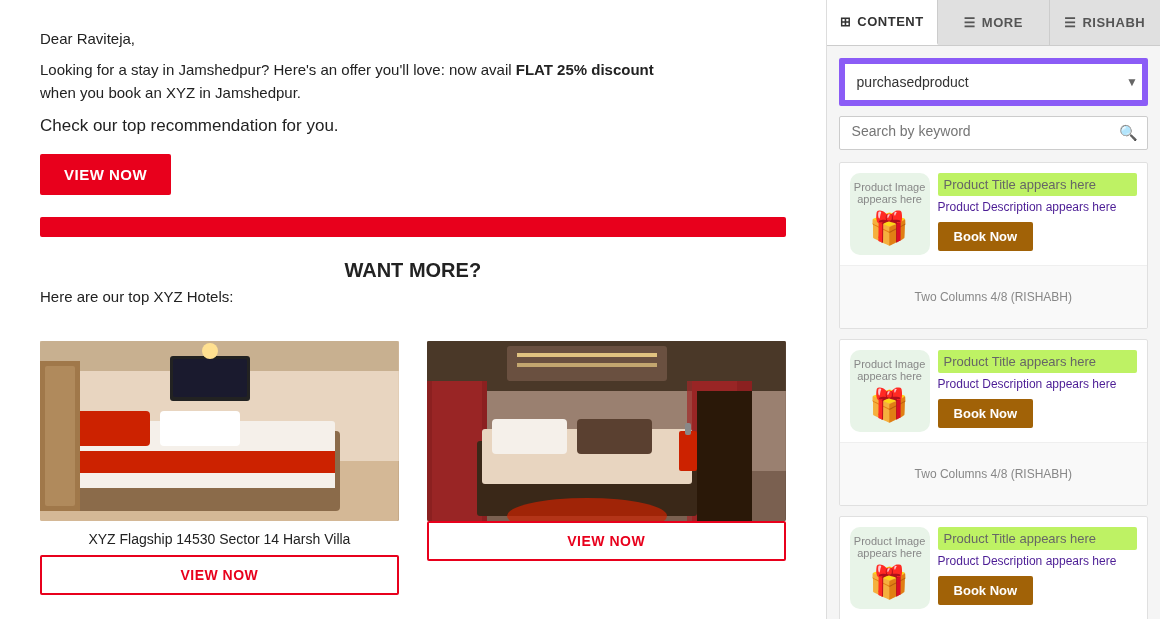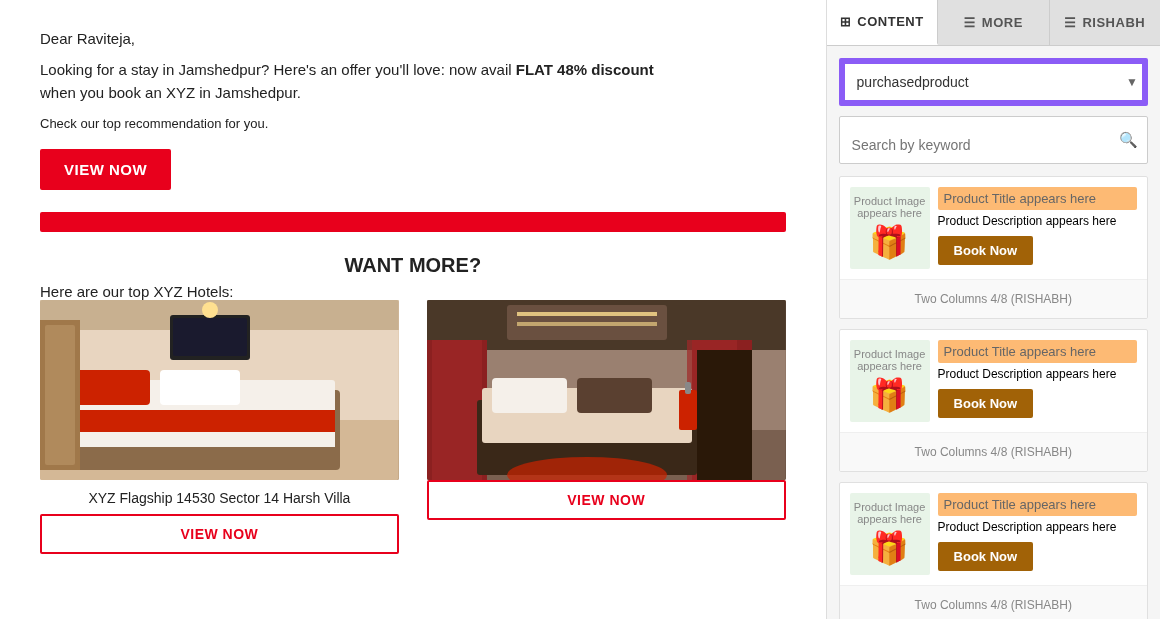--- a/index.html
+++ b/index.html
@@ -9,21 +9,21 @@
     .left-panel {
       width: 886px;
       background: #fff;
       padding: 30px 40px;
       overflow-y: auto;
       border-right: 1px solid #ddd;
     }
     .greeting { font-size: 15px; color: #222; margin-bottom: 12px; }
     .offer-text { font-size: 15px; color: #222; margin-bottom: 12px; line-height: 1.5; }
     .offer-text strong { font-weight: bold; }
-    .check-text { font-size: 13px; color: #222; margin-bottom: 18px; }
+    .check-text { font-size: 17px; color: #222; margin-bottom: 18px; }
     .view-now-btn {
       background: #e8001c;
       color: #fff;
       border: none;
       padding: 12px 24px;
       font-size: 15px;
       font-weight: bold;
       cursor: pointer;
       border-radius: 2px;
       text-transform: uppercase;
@@ -34,20 +34,21 @@
       height: 20px;
       background: #e8001c;
       margin: 22px 0 22px 0;
       border-radius: 2px;
     }
     .want-more { font-size: 20px; font-weight: bold; color: #222; margin-bottom: 6px; text-transform: uppercase; text-align: center; }
     .here-are { font-size: 15px; color: #222; }
     .hotels-grid {
       display: flex;
       gap: 28px;
+      margin-top: 36px;
     }
     .hotel-card {
       flex: 1;
     }
     .hotel-img-placeholder {
       width: 100%;
       height: 180px;
       background: #bbb;
       border-radius: 2px;
       position: relative;
@@ -149,21 +150,21 @@
       font-size: 12px;
     }
 
     
     .search-wrap {
       position: relative;
       margin-bottom: 12px;
     }
     .search-input {
       width: 100%;
-      padding: 20px 36px 10px 12px;
+      padding: 6px 36px 10px 12px;
       border: 1px solid #ccc;
       background: #fff;
       font-size: 14px;
       color: #aaa;
       border-radius: 2px;
     }
     .search-icon {
       position: absolute;
       right: 10px;
       top: 50%;
@@ -190,73 +191,73 @@
       min-width: 80px;
       background: #e8f4e8;
       display: flex;
       flex-direction: column;
       align-items: center;
       justify-content: center;
       font-size: 11px;
       color: #888;
       text-align: center;
       padding: 8px 4px;
-      border-radius: 2px;
+      border-radius: 10px;
     }
     .gift-icon {
       font-size: 32px;
       margin-top: 4px;
     }
     .product-details {
       flex: 1;
       display: flex;
       flex-direction: column;
       gap: 4px;
     }
     .product-title-placeholder {
       font-size: 13px;
       color: #666;
-      background: #fdba74;
+      background: #bef264;
       padding: 4px 6px;
       border-radius: 2px;
     }
     .product-desc-placeholder {
       font-size: 12px;
-      color: #000000;
+      color: #4c1d95;
     }
     .book-now-btn {
       background: #a16207;
       color: #fff;
       border: none;
       padding: 7px 16px;
       font-size: 13px;
       font-weight: bold;
       cursor: pointer;
       border-radius: 2px;
       align-self: flex-start;
       margin-top: 4px;
       text-transform: none;
     }
     .card-footer {
       background: #f9f9f9;
       border-top: 1px solid #efefef;
-      padding: 12px 10px;
+      padding: 24px 10px;
       font-size: 12px;
       color: #888;
       text-align: center;
     }
   </style>
 </head>
 <body>
 
 <div class="left-panel">
   <p class="greeting">Dear Raviteja,</p>
   <p class="offer-text">
     <span>Looking for a stay in Jamshedpur? Here's an offer you'll love: now avail</span>
-    <strong>FLAT 48% discount</strong>
+    <strong>FLAT 25% discount</strong>
     <br>
     <span>when you book an XYZ in Jamshedpur.</span>
   </p>
   <p class="check-text">Check our top recommendation for you.</p>
   <button class="view-now-btn">VIEW NOW</button>
 
   <div class="red-bar"></div>
 
   <p class="want-more">WANT MORE?</p>
   <p class="here-are">Here are our top  XYZ Hotels:</p>

